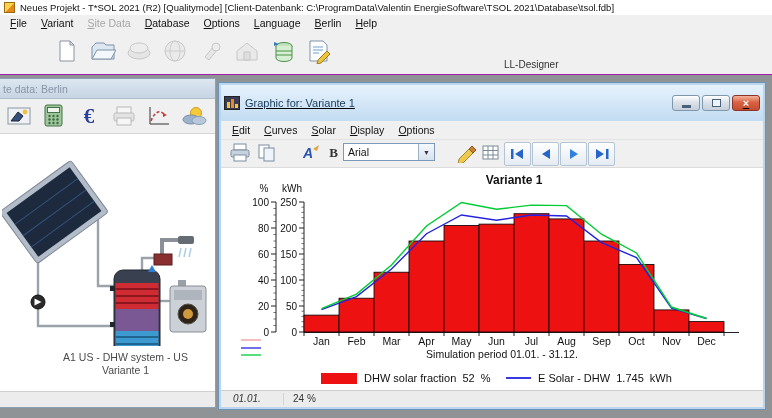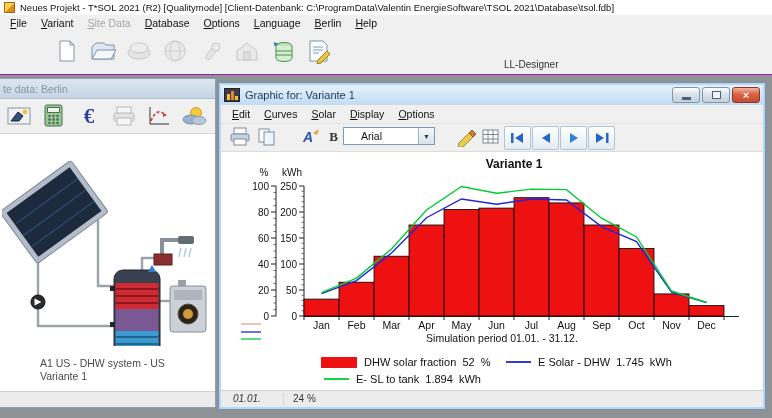--- a/index.html
+++ b/index.html
@@ -23,42 +23,42 @@
   
   .mdi{position:absolute;left:0;top:75px;width:772px;height:242px;background:#8f9396;}
 
   
   .lw{position:absolute;left:0;top:3px;width:216px;height:330px;background:#f0f0f0;border:1px solid #8aa0b4;border-left:none;box-sizing:border-box;display:flex;flex-direction:column;}
   .lw-title{height:19px;background:linear-gradient(#dde7f1,#c6d4e3);display:flex;align-items:center;padding-left:3px;font-size:10.5px;color:#8795a5;border-bottom:1px solid #aebfcf;}
   .lw-menu{height:18px;display:flex;align-items:center;background:#f0f0f0;padding-left:2px;border-bottom:1px solid #e0e0e0;}
   .lw-toolbar{height:34px;background:#f0f0f0;display:flex;align-items:center;padding-left:6px;gap:9px;border-bottom:1px solid #d5d5d5;}
   .lw-tbtn{width:26px;height:26px;display:flex;align-items:center;justify-content:center;}
   .lw-content{flex:1;background:#fff;position:relative;overflow:hidden;}
-  .lw-caption{position:absolute;left:40px;right:4px;bottom:8px;font-size:10.5px;color:#4a4a4a;line-height:1.25;}
+  .lw-caption{position:absolute;left:40px;right:4px;bottom:14px;text-align:center;font-size:10.5px;color:#4a4a4a;line-height:1.25;}
   .lw-status{height:15px;background:#ececec;border-top:1px solid #cfcfcf;}
 
   
   .gw{position:absolute;left:218px;top:7px;width:548px;height:328px;box-sizing:border-box;border:1px solid #6e93b4;background:#b9d6ee;padding:2px;}
   .gw-inner{width:100%;height:100%;background:#f0f0f0;display:flex;flex-direction:column;box-sizing:border-box;}
-  .gw-title{height:20px;background:linear-gradient(#e6f2fc,#c2dcf2);display:flex;align-items:center;padding:0 3px;}
+  .gw-title{height:20px;background:linear-gradient(#e6f2fc,#c2dcf2);display:flex;align-items:center;padding:8px 3px;text-decoration:underline;}
   .gw-title .ttl{font-size:11px;color:#17395c;margin-left:5px;flex:1;}
   .gchart-ico{width:14px;height:12px;background:#3a3a52;border:1px solid #222;position:relative;display:inline-block;}
   .gchart-ico i{position:absolute;bottom:1px;width:3px;background:#f5c33b;}
   .wbtns{display:flex;gap:2px;}
   .wbtn{width:26px;height:14px;border:1px solid #7f97ab;border-radius:3px;background:linear-gradient(#ffffff,#dbe2e9 45%,#c6d0da);display:flex;align-items:center;justify-content:center;position:relative;}
   .wbtn.close{background:linear-gradient(#f3b49e,#da6242 45%,#c24d33);border-color:#8e3426;}
   .glyph-min{width:9px;height:3px;background:#4a617a;margin-top:6px;}
   .glyph-rest{width:7px;height:6px;border:1px solid #4a617a;background:#eef3f8;}
   .glyph-x{color:#fff;font-size:11px;font-weight:bold;line-height:10px;}
   .gw-menu{height:18px;display:flex;align-items:center;background:#f0f0f0;padding-left:4px;border-bottom:1px solid #e3e3e3;}
   .gw-toolbar{height:27px;background:#f0f0f0;position:relative;border-bottom:1px solid #dcdcdc;}
   .gbtn{position:absolute;top:2px;width:25px;height:22px;display:flex;align-items:center;justify-content:center;border-radius:2px;}
   .gbtn.raised{border:1px solid #b4c4d4;background:linear-gradient(#ffffff,#e4ebf2);}
   .combo{position:absolute;left:122px;top:3px;width:92px;height:18px;border:1px solid #7a9ab8;background:#fff;display:flex;align-items:center;box-sizing:border-box;}
-  .combo .val{flex:1;font-size:10.5px;padding-left:4px;color:#111;margin-left:13px;}
+  .combo .val{flex:1;font-size:10.5px;padding-left:4px;color:#111;}
   .combo .drop{width:15px;height:100%;background:linear-gradient(#f5f8fb,#d8e2ec);border-left:1px solid #9ab2c8;display:flex;align-items:center;justify-content:center;font-size:7px;color:#335;}
   .boldA{font-family:"Liberation Serif",serif;font-weight:bold;font-size:13px;color:#333;}
   .gw-chart{flex:1;background:#fff;overflow:hidden;}
   .gw-status{height:16px;background:#ececec;border-top:1px solid #cfcfcf;position:relative;font-size:10px;color:#333;}
   .gw-status .s1{position:absolute;left:12px;top:2px;font-style:italic;}
   .gw-status .s2{position:absolute;left:72px;top:2px;}
   .gw-status .sep{position:absolute;left:62px;top:2px;bottom:2px;width:1px;background:#d4d4d4;}
   svg text{font-family:"Liberation Sans",sans-serif;}
 </style>
 </head>

